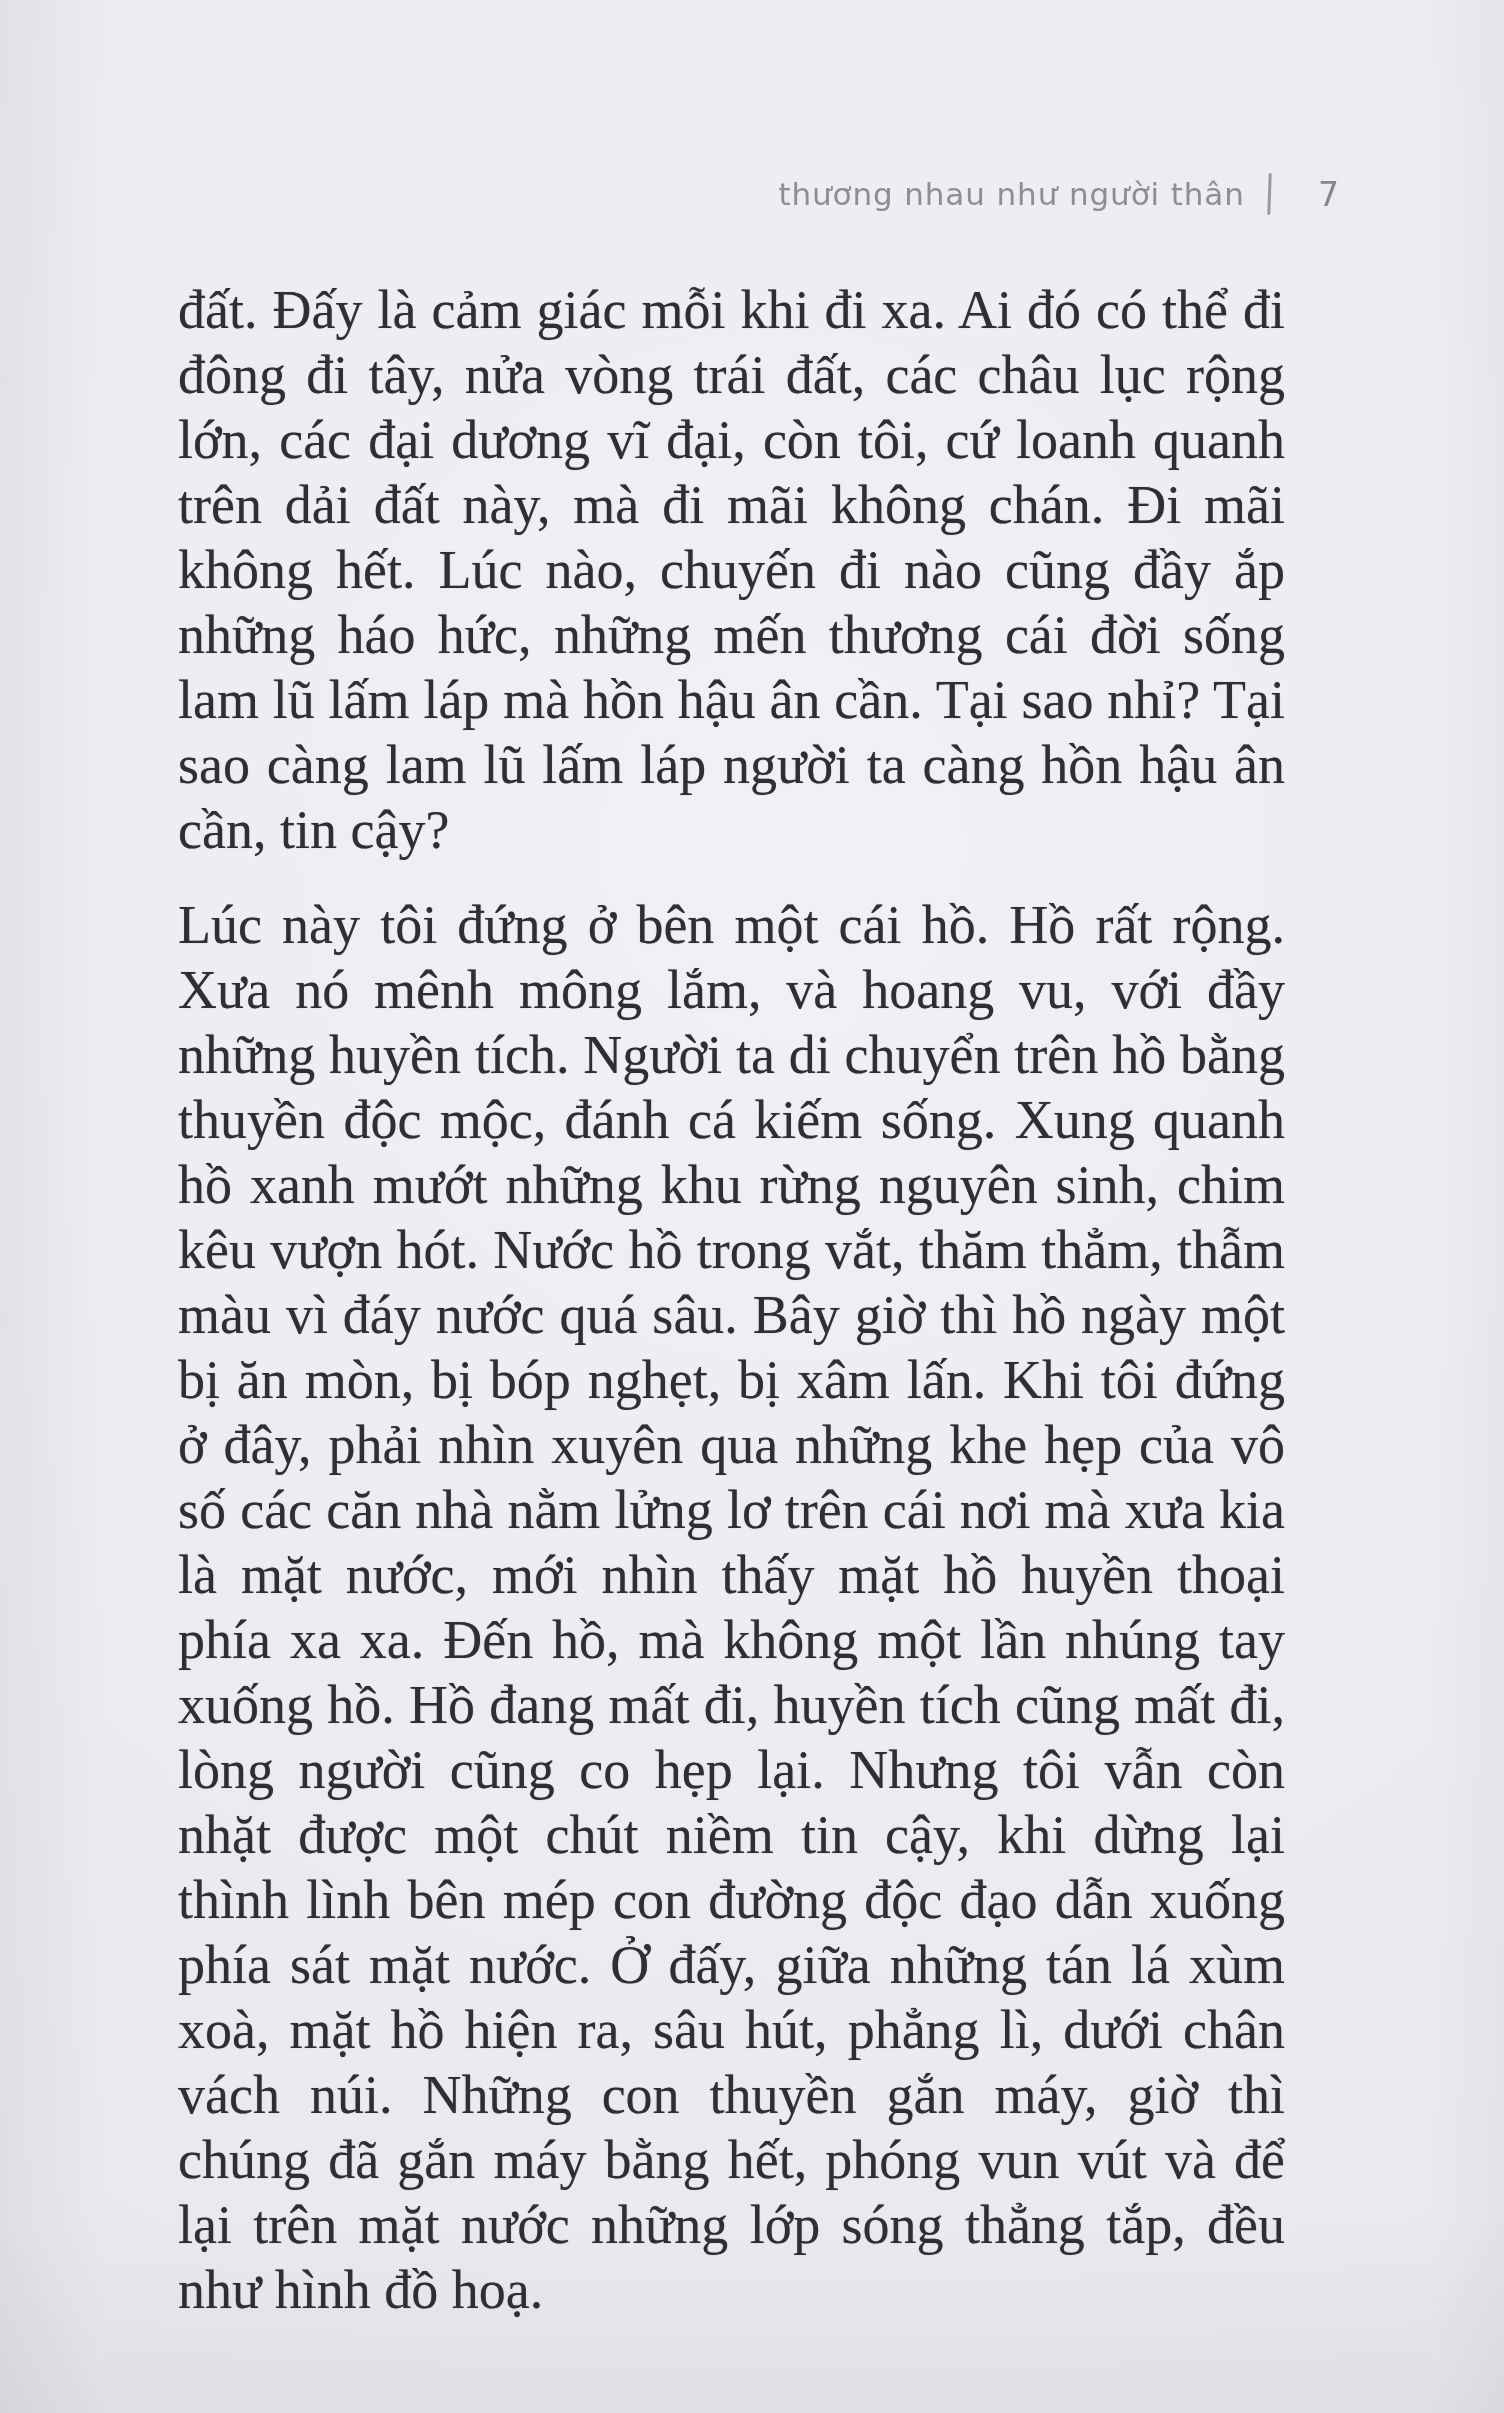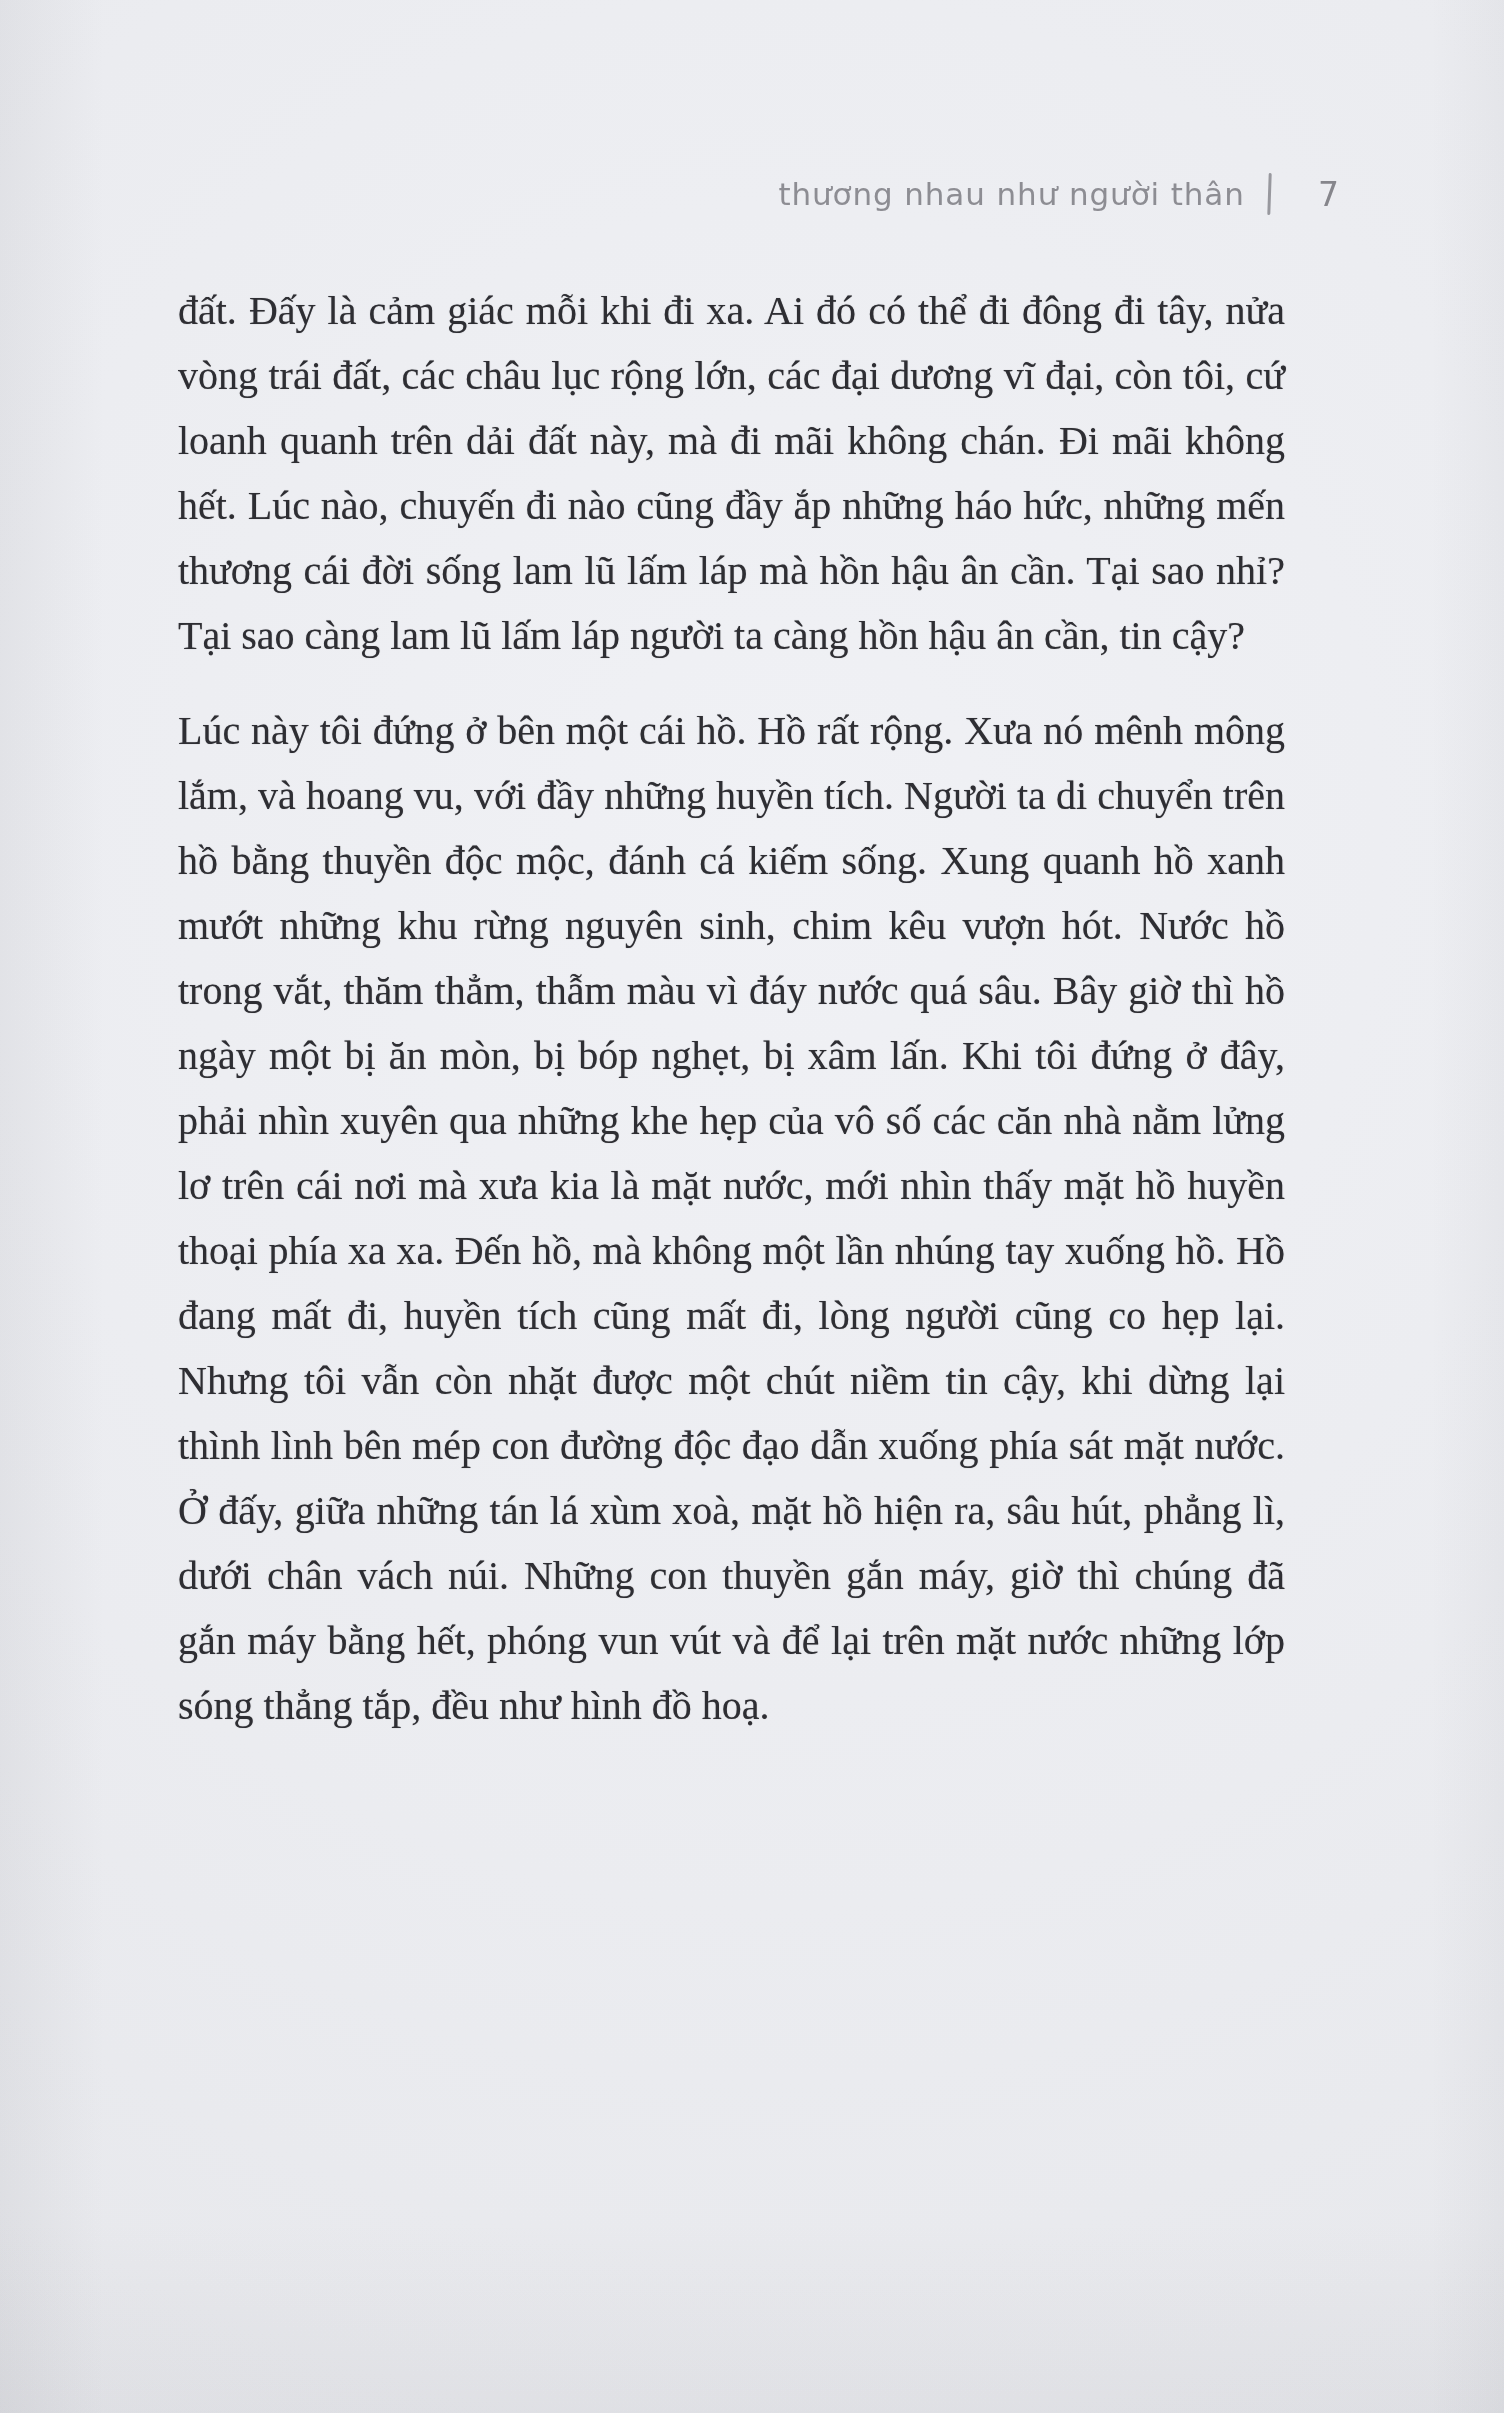--- a/index.html
+++ b/index.html
@@ -56,21 +56,21 @@
     display: inline-block;
     margin-left: 47px;
     font-size: 33px;
     color: #86868c;
   }
   .text-block {
     position: absolute;
     top: 278px;
     left: 178px;
     width: 1107px;
-    font-size: 40px;
+    font-size: 54px;
     line-height: 65px;
     color: #2e2e33;
     text-align: justify;
     text-shadow: 0 0 0.9px rgba(46,46,51,0.45);
   }
   .text-block p {
     margin: 0 0 30px 0;
   }
   .text-block p:last-child {
     margin-bottom: 0;

